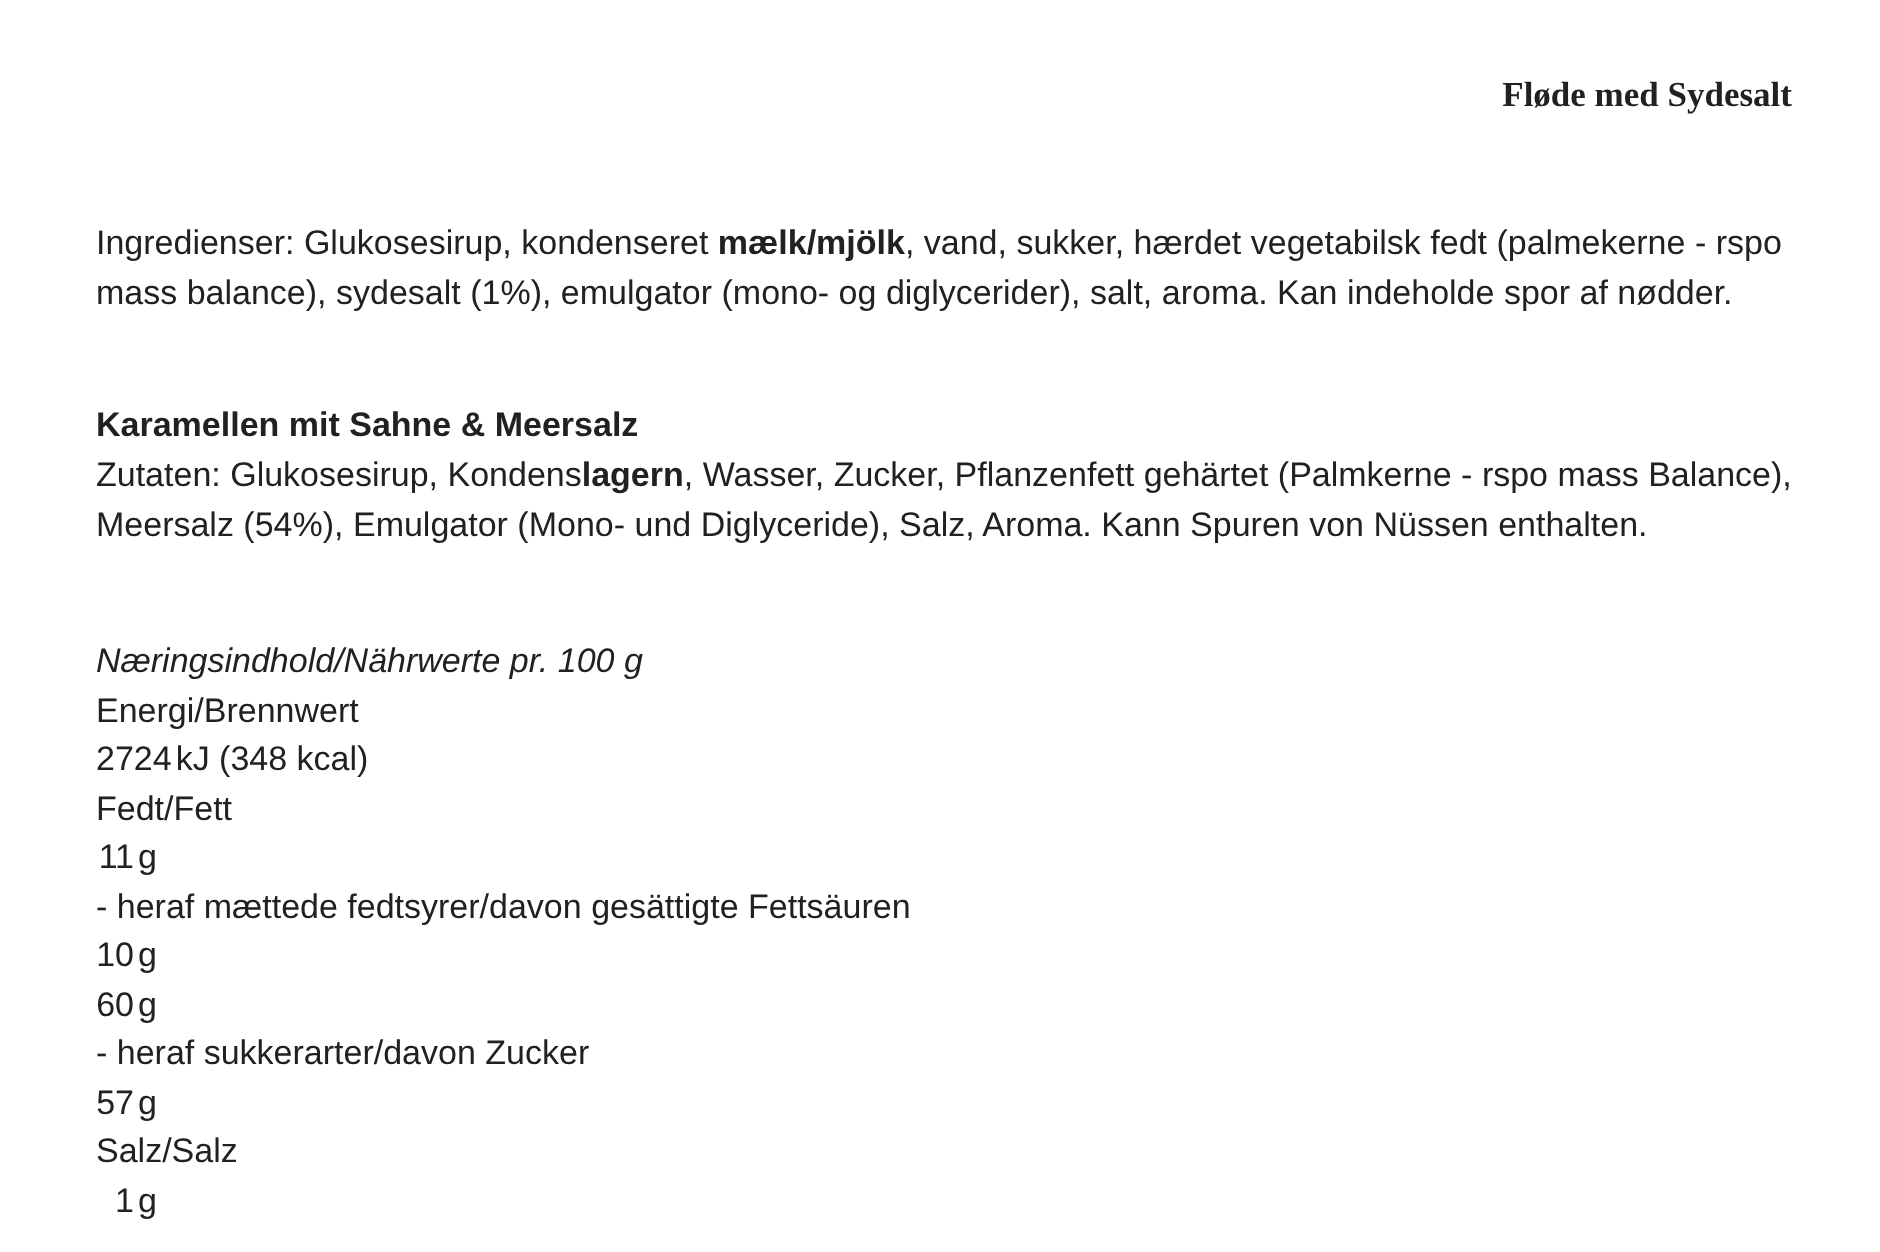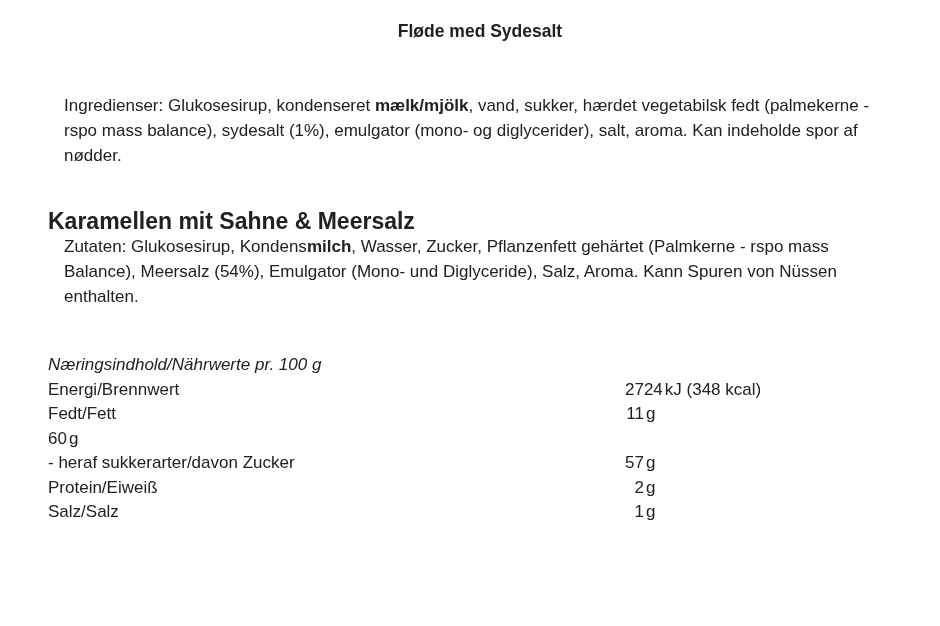--- a/index.html
+++ b/index.html
@@ -14,53 +14,55 @@
     color: #212121;
     font-family: "Liberation Sans", sans-serif;
     font-size: 17px;
   }
   .label-sheet {
     padding: 16px 28px 0 48px;
   }
   .title {
     font-size: 17.5px;
     font-weight: 700;
-    text-align: center;
-    margin: 0;
+    text-align: right;
+    margin: 16px;
     padding-top: 4px;
     line-height: 22px;
+    font-family: Liberation Serif, serif;
   }
   .para {
     max-width: 860px;
     line-height: 25px;
-    margin: 16px;
+    margin: 0;
   }
   .para-da {
     margin-top: 51px;
   }
   .subheading {
-    font-size: 23px;
+    font-size: 17px;
     font-weight: 700;
     line-height: 25px;
     margin: 41px 0 0 0;
     max-width: 860px;
   }
   .para-de {
     margin-top: 0;
   }
   .nutrition {
     margin-top: 44px;
     line-height: 24.5px;
   }
   .n-header {
     font-weight: 400;
     font-style: italic;
   }
   .nrow {
     display: flex;
+    flex-direction: column;
   }
   .nlabel {
     width: 577px;
     flex: none;
   }
   .num {
     display: inline-block;
     min-width: 19px;
     text-align: right;
   }
@@ -78,49 +80,49 @@
 <body>
 
 <div class="label-sheet">
 
   <h1 class="title">Fløde med Sydesalt</h1>
 
   <p class="para para-da"><span>Ingredienser: Glukosesirup, kondenseret </span><strong>mælk/mjölk</strong><span>, vand, sukker, hærdet vegetabilsk fedt (palmekerne - rspo mass balance), sydesalt (1%), emulgator (mono- og diglycerider), salt, aroma. Kan indeholde spor af nødder.</span></p>
 
   <h2 class="subheading">Karamellen mit Sahne &amp; Meersalz</h2>
 
-  <p class="para para-de"><span>Zutaten: Glukosesirup, Kondens</span><strong>milch</strong><span>, Wasser, Zucker, Pflanzenfett gehärtet (Palmkerne - rspo mass Balance), Meersalz (54%), Emulgator (Mono- und Diglyceride), Salz, Aroma. Kann Spuren von Nüssen enthalten.</span></p>
+  <p class="para para-de"><span>Zutaten: Glukosesirup, Kondens</span><strong>lagern</strong><span>, Wasser, Zucker, Pflanzenfett gehärtet (Palmkerne - rspo mass Balance), Meersalz (54%), Emulgator (Mono- und Diglyceride), Salz, Aroma. Kann Spuren von Nüssen enthalten.</span></p>
 
   <div class="nutrition">
     <div class="n-header">Næringsindhold/Nährwerte pr. 100 g</div>
 
     <div class="nrow">
       <span class="nlabel">Energi/Brennwert</span>
       <span class="nvalue"><span class="num">2724</span><span class="unit">kJ (348 kcal)</span></span>
     </div>
 
     <div class="nrow">
       <span class="nlabel">Fedt/Fett</span>
       <span class="nvalue"><span class="num">11</span><span class="unit">g</span></span>
     </div>
 
+    <div class="nrow">
+      <span class="nlabel">- heraf mættede fedtsyrer/davon gesättigte Fettsäuren</span>
+      <span class="nvalue"><span class="num">10</span><span class="unit">g</span></span>
+    </div>
 
     <div class="nrow">
       <span class="nvalue"><span class="num">60</span><span class="unit">g</span></span>
     </div>
 
     <div class="nrow">
       <span class="nlabel">- heraf sukkerarter/davon Zucker</span>
       <span class="nvalue"><span class="num">57</span><span class="unit">g</span></span>
     </div>
 
-    <div class="nrow">
-      <span class="nlabel">Protein/Eiweiß</span>
-      <span class="nvalue"><span class="num">2</span><span class="unit">g</span></span>
-    </div>
 
     <div class="nrow">
       <span class="nlabel">Salz/Salz</span>
       <span class="nvalue"><span class="num">1</span><span class="unit">g</span></span>
     </div>
   </div>
 
 
 </div>
 

